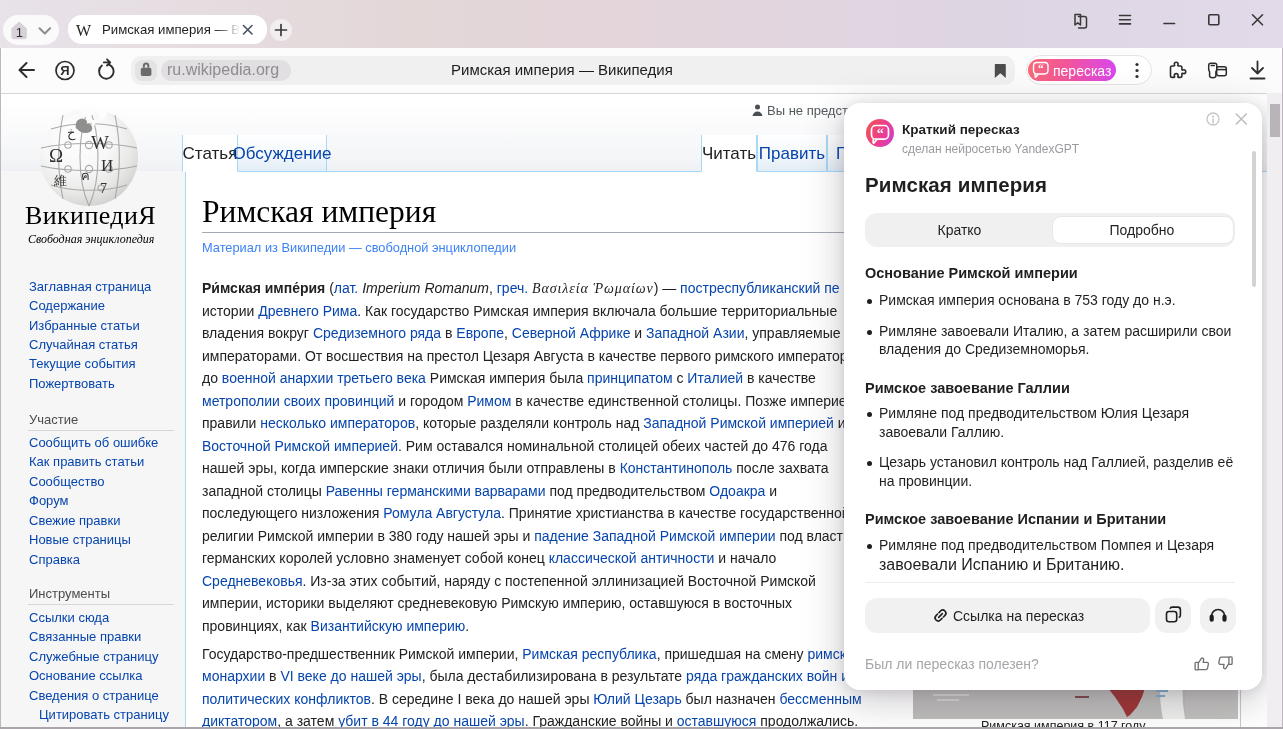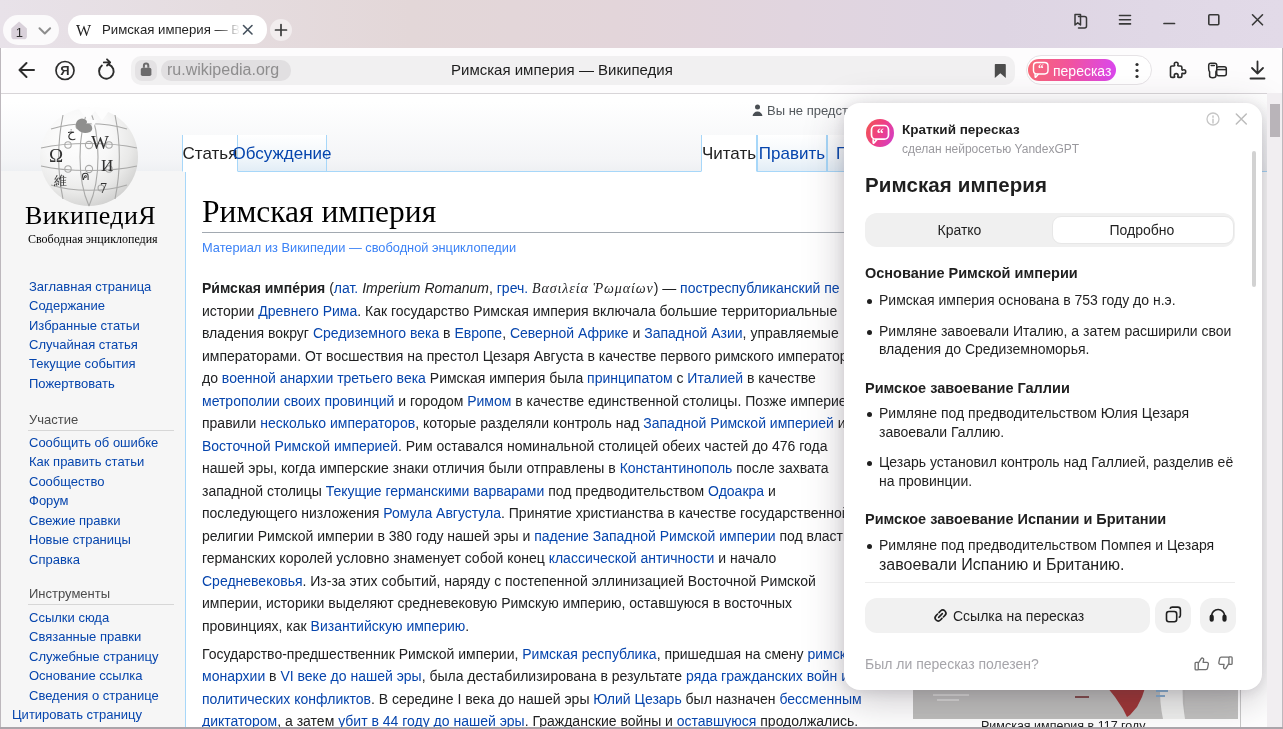--- a/index.html
+++ b/index.html
@@ -76,21 +76,21 @@
 
 <div class="abs" id="page"></div>
 <div class="abs" id="pagesep"></div>
 <div class="abs" id="pageband"></div>
 <div class="abs" id="sidebarbg"></div>
 <div class="abs" id="contentborder"></div>
 <div class="abs tabrowline"></div>
 
 <div class="abs" id="wlogo" style="left:38px;top:106px;width:102px;height:100px"></div>
 <div class="abs" style="left:25px;top:201px;font-family:'Liberation Serif',serif;font-size:26px;letter-spacing:.4px;color:#000">ВикипедиЯ</div>
-<div class="abs" style="left:28px;top:231.5px;font-family:'Liberation Serif',serif;font-size:12px;color:#000">Свободная энциклопедия</div>
+<div class="abs" style="left:28px;top:231.5px;font-family:'Liberation Serif',serif;font-style:italic;font-size:12px;color:#000">Свободная энциклопедия</div>
 
 <div class="abs sb-link" style="left:29px;top:279px">Заглавная страница</div>
 <div class="abs sb-link" style="left:29px;top:298px">Содержание</div>
 <div class="abs sb-link" style="left:29px;top:318px">Избранные статьи</div>
 <div class="abs sb-link" style="left:29px;top:337px">Случайная статья</div>
 <div class="abs sb-link" style="left:29px;top:356px">Текущие события</div>
 <div class="abs sb-link" style="left:29px;top:376px">Пожертвовать</div>
 <div class="abs sb-head" style="left:29px;top:412px">Участие</div>
 <div class="abs" style="left:28px;top:430px;width:146px;height:1px;background:#d7d7d7"></div>
 <div class="abs sb-link" style="left:29px;top:435px">Сообщить об ошибке</div>
@@ -100,21 +100,21 @@
 <div class="abs sb-link" style="left:29px;top:513px">Свежие правки</div>
 <div class="abs sb-link" style="left:29px;top:532px">Новые страницы</div>
 <div class="abs sb-link" style="left:29px;top:552px">Справка</div>
 <div class="abs sb-head" style="left:29px;top:586px">Инструменты</div>
 <div class="abs" style="left:28px;top:604px;width:146px;height:1px;background:#d7d7d7"></div>
 <div class="abs sb-link" style="left:29px;top:610px">Ссылки сюда</div>
 <div class="abs sb-link" style="left:29px;top:629px">Связанные правки</div>
 <div class="abs sb-link" style="left:29px;top:649px">Служебные страницу</div>
 <div class="abs sb-link" style="left:29px;top:668px">Основание ссылка</div>
 <div class="abs sb-link" style="left:29px;top:688px">Сведения о странице</div>
-<div class="abs sb-link" style="left:12px;top:707px">Цитировать страницу</div>
+<div class="abs sb-link" style="left:39px;top:707px">Цитировать страницу</div>
 
 <div class="abs" style="left:767px;top:103px;font-size:13px;color:#54595d;white-space:nowrap">Вы не представились системе</div>
 
 <div class="wtab active" style="left:182px;width:56px">Статья</div>
 <div class="wtab" style="left:237px;width:90px">
     <a>Обсуждение</a>
   </div>
 <div class="wtab active" style="left:701px;width:56px">Читать</div>
 <div class="wtab" style="left:757px;width:70px">
     <a>Править</a>
@@ -122,28 +122,28 @@
 <div class="wtab" style="left:827px;width:120px;justify-content:flex-start;padding-left:8px">
     <a>Просмотр истории</a>
   </div>
 
 <div class="abs" id="h1">Римская империя</div>
 <div class="abs" id="h1rule"></div>
 <div class="abs" id="sitesub">Материал из Википедии — свободной энциклопедии</div>
 
 <div class="bl" style="top:277.3px"><b>Ри́мская импе́рия</b> (<a>лат.</a> <i>Imperium Romanum</i>, <a>греч.</a> <i class="gr" style="letter-spacing:.9px">Βασιλεία Ῥωμαίων</i>) — <a>постреспубликанский пе</a></div>
 <div class="bl" style="top:299.8px">истории <a>Древнего Рима</a>. Как государство Римская империя включала большие территориальные</div>
-<div class="bl" style="top:322.3px">владения вокруг <a>Средиземного века</a> в <a>Европе</a>, <a>Северной Африке</a> и <a>Западной Азии</a>, управляемые</div>
+<div class="bl" style="top:322.3px">владения вокруг <a>Средиземного ряда</a> в <a>Европе</a>, <a>Северной Африке</a> и <a>Западной Азии</a>, управляемые</div>
 <div class="bl" style="top:344.8px">императорами. От восшествия на престол Цезаря Августа в качестве первого римского императора</div>
 <div class="bl" style="top:367.3px">до <a>военной анархии третьего века</a> Римская империя была <a>принципатом</a> с <a>Италией</a> в качестве</div>
 <div class="bl" style="top:389.8px"><a>метрополии своих провинций</a> и городом <a>Римом</a> в качестве единственной столицы. Позже империей</div>
 <div class="bl" style="top:412.3px">правили <a>несколько императоров</a>, которые разделяли контроль над <a>Западной Римской империей</a> и</div>
 <div class="bl" style="top:434.8px"><a>Восточной Римской империей</a>. Рим оставался номинальной столицей обеих частей до 476 года</div>
 <div class="bl" style="top:457.3px">нашей эры, когда имперские знаки отличия были отправлены в <a>Константинополь</a> после захвата</div>
-<div class="bl" style="top:479.8px">западной столицы <a>Текущие германскими варварами</a> под предводительством <a>Одоакра</a> и</div>
+<div class="bl" style="top:479.8px">западной столицы <a>Равенны германскими варварами</a> под предводительством <a>Одоакра</a> и</div>
 <div class="bl" style="top:502.3px">последующего низложения <a>Ромула Августула</a>. Принятие христианства в качестве государственной</div>
 <div class="bl" style="top:524.8px">религии Римской империи в 380 году нашей эры и <a>падение Западной Римской империи</a> под властью</div>
 <div class="bl" style="top:547.3px">германских королей условно знаменует собой конец <a>классической античности</a> и начало</div>
 <div class="bl" style="top:569.8px"><a>Средневековья</a>. Из-за этих событий, наряду с постепенной эллинизацией Восточной Римской</div>
 <div class="bl" style="top:592.3px">империи, историки выделяют средневековую Римскую империю, оставшуюся в восточных</div>
 <div class="bl" style="top:614.8px">провинциях, как <a>Византийскую империю</a>.</div>
 <div class="bl" style="top:642.8px">Государство-предшественник Римской империи, <a>Римская республика</a>, пришедшая на смену <a>римской</a></div>
 <div class="bl" style="top:665.3px"><a>монархии</a> в <a>VI веке до нашей эры</a>, была дестабилизирована в результате <a>ряда гражданских войн и</a></div>
 <div class="bl" style="top:687.8px"><a>политических конфликтов</a>. В середине I века до нашей эры <a>Юлий Цезарь</a> был назначен <a>бессменным</a></div>
 <div class="bl" style="top:710.3px"><a>диктатором</a>, а затем <a>убит в 44 году до нашей эры</a>. Гражданские войны и <a>оставшуюся</a> продолжались.</div>

